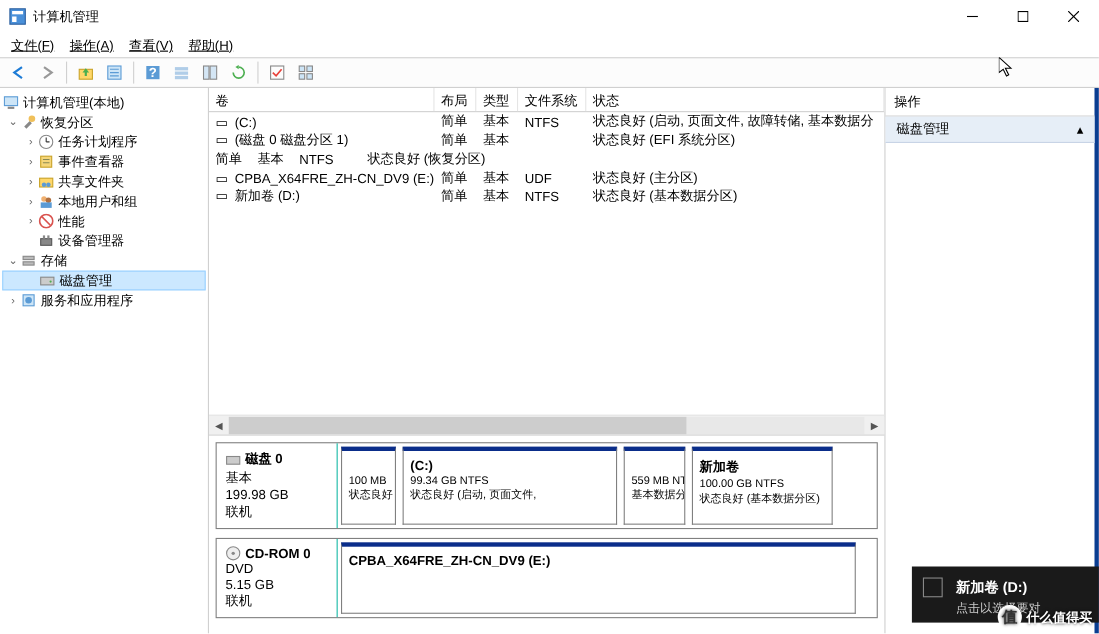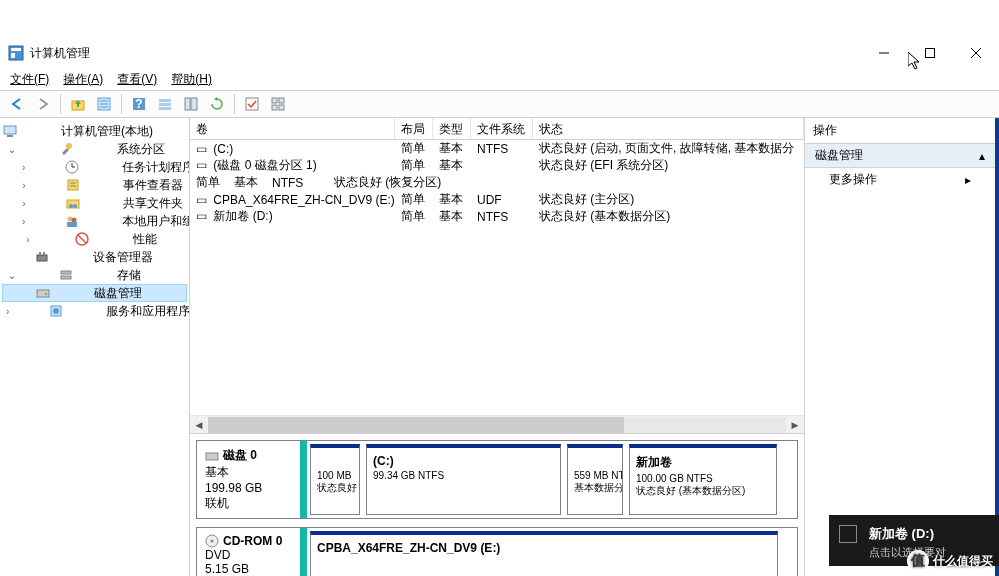--- a/index.html
+++ b/index.html
@@ -1,34 +1,34 @@
 <!DOCTYPE html>
 <html><head>
 <meta charset="utf-8">
 <style>
 * { box-sizing: border-box; margin: 0; padding: 0; font-family: "Microsoft YaHei", "Segoe UI", sans-serif; font-size: 12px; }
 body { background: #fff; width: 999px; height: 576px; overflow: hidden; position: relative; }
 
-.titlebar { height: 30px; display: flex; align-items: center; padding-left: 8px; background: #fff; margin-top: 38px; }
+.titlebar { height: 30px; display: flex; align-items: center; padding-left: 8px; background: #fff; }
 .titlebar-icon { width: 16px; height: 16px; margin-right: 6px; }
 .titlebar-title { flex: 1; }
 .titlebar-btns { display: flex; }
 .titlebar-btn { width: 46px; height: 30px; display: flex; align-items: center; justify-content: center; }
 
 .menubar { height: 22px; display: flex; align-items: center; padding-left: 10px; gap: 14px; }
 .menubar span { cursor: default; text-decoration: underline; }
 
 .toolbar { height: 28px; border-top: 1px solid #d0d0d0; border-bottom: 1px solid #d0d0d0; display: flex; align-items: center; padding: 0 6px; gap: 4px; background: #fcfcfc; }
 .tool-btn { width: 22px; height: 22px; display: flex; align-items: center; justify-content: center; border: 1px solid transparent; }
 .tool-sep { width: 1px; height: 20px; background: #d0d0d0; margin: 0 2px; }
 
 .main { display: flex; height: calc(100% - 80px); border-right: 4px solid #0a3d91; }
 
 .tree-panel { width: 190px; border-right: 1px solid #d0d0d0; padding: 4px 2px; overflow: hidden; }
-.tree-row { display: flex; align-items: center; height: 18px; padding-right: 4px; white-space: nowrap; cursor: default; gap: 40px; }
+.tree-row { display: flex; align-items: center; height: 18px; padding-right: 4px; white-space: nowrap; cursor: default; }
 .tree-row.selected { background: #cce8ff; border: 1px solid #99d1ff; }
 .tree-exp { width: 12px; text-align: center; font-size: 10px; color: #666; }
 .tree-icon { width: 16px; height: 16px; margin-right: 3px; display: inline-flex; align-items: center; justify-content: center; }
 .tree-label { }
 
 .center-panel { flex: 1; display: flex; flex-direction: column; border-right: 1px solid #d0d0d0; }
 
 .vol-list { flex: 1; display: flex; flex-direction: column; overflow: hidden; }
 .vol-header { display: flex; border-bottom: 1px solid #d0d0d0; background: #fff; height: 22px; }
 .vol-header > div { padding: 3px 6px; border-right: 1px solid #e5e5e5; }
@@ -37,21 +37,21 @@
 .vol-row > div { padding: 0 6px; white-space: nowrap; overflow: hidden; }
 .vol-icon { width: 14px; display: inline-block; }
 
 .hscroll { height: 18px; background: #f0f0f0; display: flex; align-items: center; border-top: 1px solid #e5e5e5; }
 .hscroll-btn { width: 18px; height: 16px; background: #f0f0f0; display: flex; align-items: center; justify-content: center; font-size: 9px; color: #555; }
 .hscroll-track { flex: 1; height: 16px; background: #e8e8e8; }
 .hscroll-thumb { width: 72%; height: 100%; background: #cdcdcd; }
 
 .graph-panel { border-top: 1px solid #d0d0d0; padding: 6px; overflow: hidden; }
 .disk-row { display: flex; margin-bottom: 8px; border: 1px solid #808080; }
-.disk-info { width: 110px; padding: 6px 8px; border-right: 7px solid #14b8a6; }
+.disk-info { width: 110px; padding: 6px 8px; border-right: 1px solid #14b8a6; }
 .disk-info-title { font-weight: bold; display: flex; align-items: center; gap: 4px; }
 .disk-parts { display: flex; flex: 1; }
 .part { border: 1px solid #808080; border-top: 4px solid #0a2d8a; margin: 3px; padding: 6px 6px 4px 6px; display: flex; flex-direction: column; justify-content: flex-start; overflow: hidden; }
 .part-title { font-weight: bold; margin-bottom: 2px; white-space: nowrap; }
 .part-line { white-space: nowrap; font-size: 10px; }
 
 .actions-panel { width: 190px; display: flex; flex-direction: column; }
 .actions-header { padding: 4px 8px; border-bottom: 1px solid #d0d0d0; }
 .actions-sub { background: #e6eef7; padding: 3px 10px; border-bottom: 1px solid #c8d4e6; display: flex; justify-content: space-between; align-items: center; }
 .actions-item { padding: 3px 24px; display: flex; justify-content: space-between; align-items: center; }
@@ -193,21 +193,21 @@
       <span class="tree-label">计算机管理(本地)</span>
     </div>
     <div class="tree-row" style="padding-left:4px">
       <span class="tree-exp">⌄</span>
       <span class="tree-icon">
           <svg width="14" height="14">
             <path d="M3 11 L8 6 L10 8 L5 13 Z" fill="#888"></path>
             <circle cx="10" cy="4" r="3" fill="#f0c05a"></circle>
           </svg>
         </span>
-      <span class="tree-label">系统分区</span>
+      <span class="tree-label">恢复分区</span>
     </div>
     <div class="tree-row" style="padding-left:20px">
         <span class="tree-exp">›</span>
         <span class="tree-icon">
           <svg width="14" height="14">
             <circle cx="7" cy="7" r="6" fill="#fff" stroke="#888"></circle>
             <line x1="7" y1="7" x2="7" y2="3" stroke="#333"></line>
             <line x1="7" y1="7" x2="10" y2="7" stroke="#333"></line>
           </svg>
         </span>
@@ -362,27 +362,28 @@
           </div>
           <div class="disk-parts">
             <div class="part" style="width:50px">
               <div class="part-title">&nbsp;</div>
               <div class="part-line">100 MB</div>
               <div class="part-line">状态良好</div>
             </div>
             <div class="part" style="width:195px">
               <div class="part-title">(C:)</div>
               <div class="part-line">99.34 GB NTFS</div>
+              <div class="part-line">状态良好 (启动, 页面文件, </div>
             </div>
             <div class="part" style="width:56px">
               <div class="part-title">&nbsp;</div>
               <div class="part-line">559 MB NTFS</div>
               <div class="part-line">基本数据分 (恢</div>
             </div>
-            <div class="part" style="width:148px">
+            <div class="part" style="width:128px">
               <div class="part-title">新加卷</div>
               <div class="part-line">100.00 GB NTFS</div>
               <div class="part-line">状态良好 (基本数据分区)</div>
             </div>
           </div>
         </div>
         <div class="disk-row">
           <div class="disk-info">
             <div class="disk-info-title"><svg width="14" height="14">
                 <circle cx="7" cy="7" r="6" fill="#eee" stroke="#888"></circle>
@@ -401,24 +402,20 @@
         </div>
       </div>
   </div>
 
   <div class="actions-panel">
     <div class="actions-header">操作</div>
     <div class="actions-sub">
       <span>磁盘管理</span>
       <span>▴</span>
     </div>
-    <div class="actions-item">
-      <span>更多操作</span>
-      <span>▸</span>
-    </div>
   </div>
 </div>
 
 <div class="overlay-tip">
   <div class="overlay-tip-icon"></div>
   <div class="overlay-tip-title">新加卷 (D:)</div>
   <div class="overlay-tip-sub">点击以选择要对</div>
 </div>
 
 <div class="watermark">

